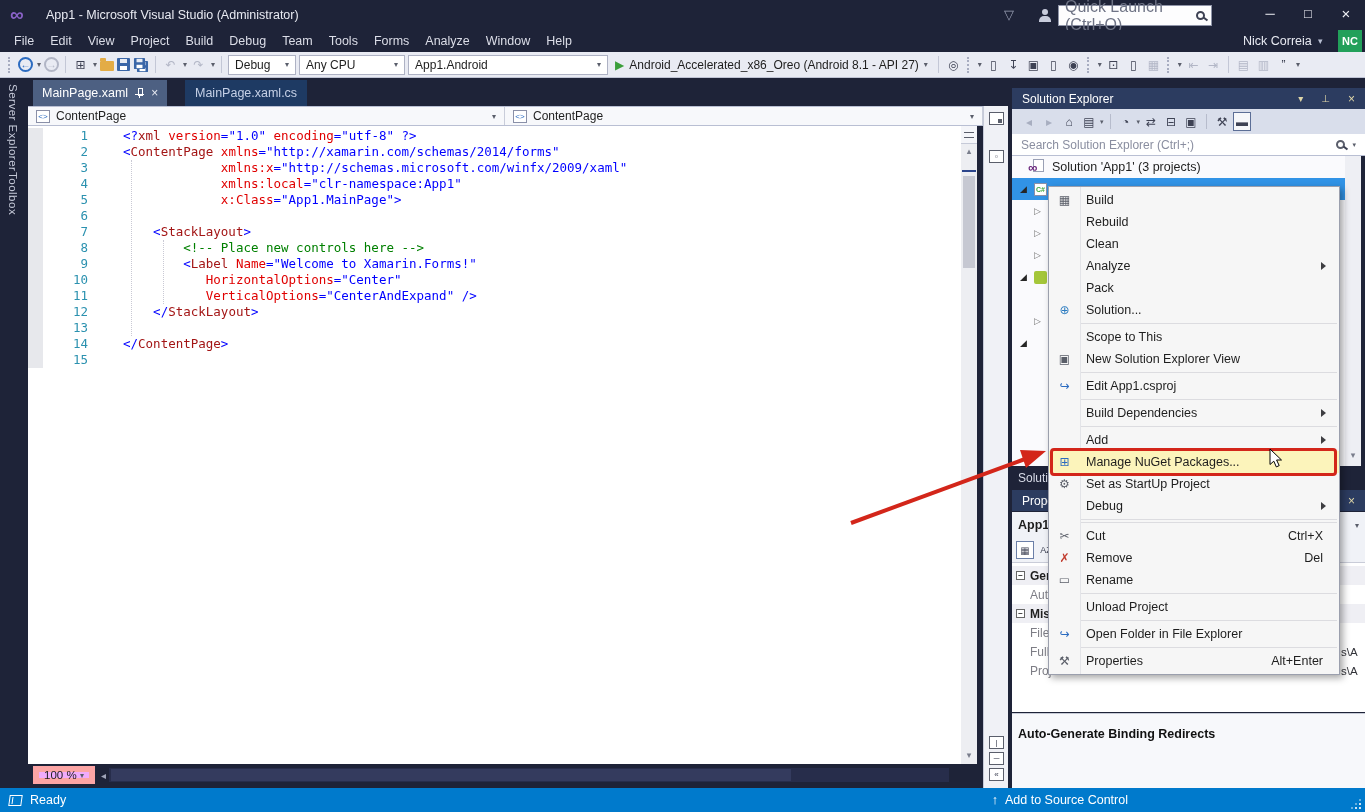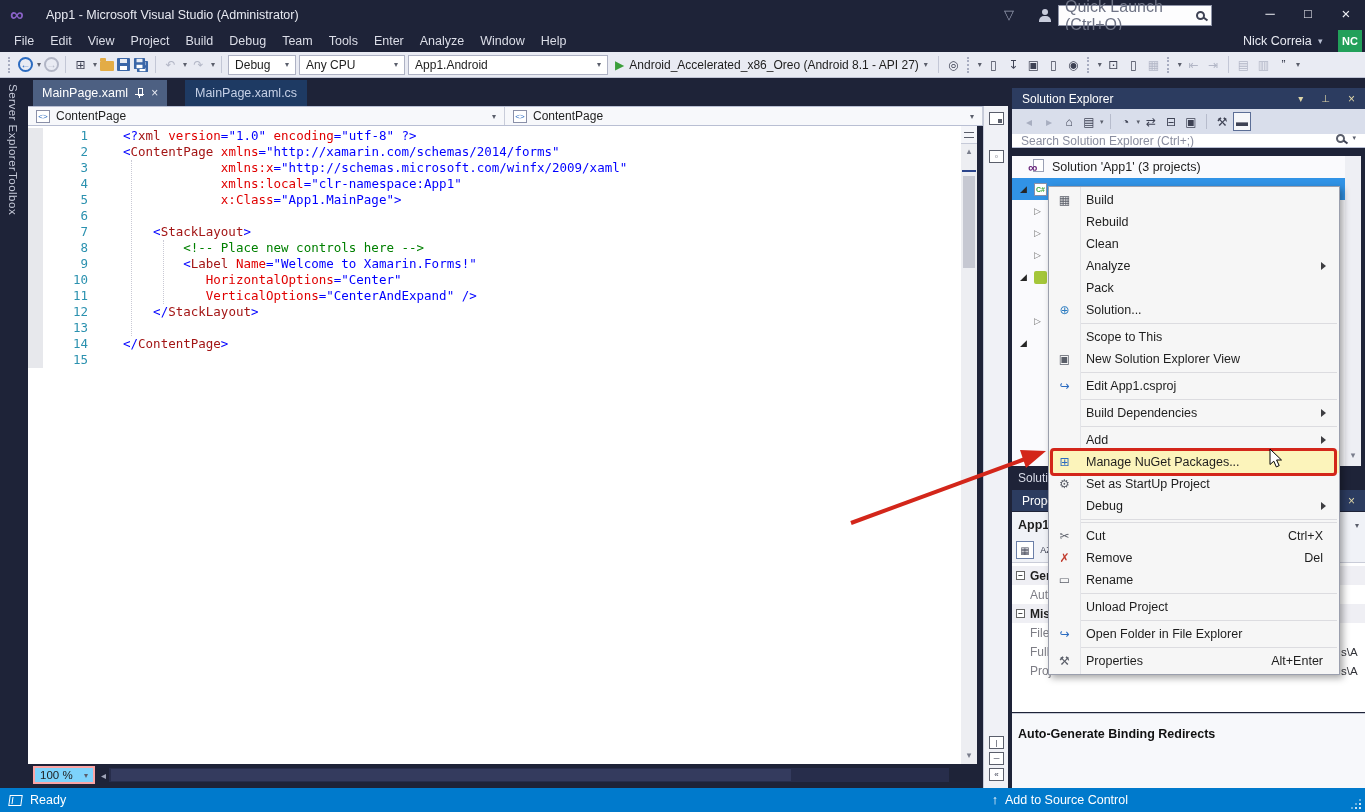--- a/index.html
+++ b/index.html
@@ -79,35 +79,35 @@
   #vscroll { left:961px; top:126px; width:16px; height:638px; background:#EDEEF2; }
   .split-btn { left:0; top:0; width:16px; height:18px; background:#F4F5F9; border-bottom:1px solid #C6CAD8; }
   .split-btn::before { content:''; position:absolute; left:3px; top:6px; width:10px; height:4px; border-top:1px solid #5A5E6B; border-bottom:1px solid #5A5E6B; }
   .sb-arrow { width:16px; text-align:center; color:#7A7E8C; font-size:9px; }
   #vthumb { left:2px; top:50px; width:12px; height:92px; background:#C6C8D2; }
   #vmark { left:1px; top:44px; width:14px; height:2px; background:#2B458C; }
   #rightcol { left:983px; top:106px; width:25px; height:682px; background:#F0F1F6; border-left:1px solid #C6CAD8; }
   .rc-ico { left:5px; width:15px; height:13px; border:1px solid #5A5E6B; background:#fff; font-size:8px; color:#3E4254; text-align:center; line-height:11px; }
   .rc-ico.dot::after { content:''; position:absolute; right:1px; bottom:1px; width:4px; height:4px; background:#5A5E6B; }
   #bottombar { left:28px; top:764px; width:955px; height:22px; background:#1E2338; display:flex; align-items:center; }
-  .zoombox { margin-left:5px; width:62px; height:18px; background:#7dd3fc; border:2px solid #fca5a5; display:flex; align-items:center; padding:0 5px; font-size:11.5px; }
+  .zoombox { margin-left:5px; width:62px; height:18px; background:#f0abfc; border:6px solid #fca5a5; display:flex; align-items:center; padding:0 5px; font-size:11.5px; }
   .hleft { color:#9FA4B8; font-size:10px; margin-left:6px; }
   .htrack { margin-left:3px; width:840px; height:14px; background:#272D4B; position:relative; }
   .hthumb { position:absolute; left:2px; top:1px; width:680px; height:12px; background:#343B5E; }
 
   
   .panel-hdr { width:353px; height:21px; background:#2C3C60; color:#fff; font-size:12px; display:flex; align-items:center; padding:0 10px; gap:6px; }
   .hdr-ico { color:#DFD6A8; font-size:10px; margin-left:12px; }
   #se-toolbar { left:1012px; top:109px; width:353px; height:25px; background:#D9DEEB; display:flex; align-items:center; padding-left:8px; gap:2px; }
   .set-btn { min-width:18px; height:19px; display:flex; align-items:center; justify-content:center; color:#3E4254; font-size:12px; }
   .set-btn.dis { color:#A8AEC0; }
   .set-btn.pressed { background:#F6F7FA; border:1px solid #5C6E96; }
   .set-sep { width:1px; height:15px; background:#B7BCCC; margin:0 4px; }
   .set-caret { font-size:7px; color:#5A5E6B; }
-  #se-search { left:1012px; top:134px; width:353px; height:14px; background:#fff; border-bottom:1px solid #B9BFD3; display:flex; padding:0 9px; }
+  #se-search { left:1012px; top:134px; width:353px; height:22px; background:#fff; border-bottom:1px solid #B9BFD3; display:flex; align-items:center; padding:0 9px; }
   .se-ph { color:#8A8EA0; font-size:12px; flex:1; }
   #se-tree { left:1012px; top:156px; width:333px; height:310px; background:#FAFAFD; }
   .tr-row { height:22px; display:flex; align-items:center; position:relative; font-size:12.5px; }
   .tr-row.sel { background:#3193E6; }
   .exp-open { color:#262626; font-size:9px; } .exp-closed { color:#737373; font-size:9px; }
   .solicon { color:#68217A; font-weight:bold; font-size:13px; position:relative; }
   .solicon::before { content:''; position:absolute; left:5px; top:-1px; width:9px; height:11px; background:#fff; border:1px solid #9AA0B5; }
   .solicon b { position:relative; font-style:italic; }
   .csproj { width:13px; height:13px; background:#fff; border:1px solid #8A90A8; color:#3AA53A; font-size:7px; font-weight:bold; text-align:center; line-height:11px; }
   .andproj { width:13px; height:13px; background:#A4C63A; border-radius:2px; }
@@ -167,21 +167,21 @@
 
 <div id="menubar" class="abs">
     <span class="mb-item">File</span>
     <span class="mb-item">Edit</span>
     <span class="mb-item">View</span>
     <span class="mb-item">Project</span>
     <span class="mb-item">Build</span>
     <span class="mb-item">Debug</span>
     <span class="mb-item">Team</span>
     <span class="mb-item">Tools</span>
-    <span class="mb-item">Enter</span>
+    <span class="mb-item">Forms</span>
     <span class="mb-item">Analyze</span>
     <span class="mb-item">Window</span>
     <span class="mb-item">Help</span>
   </div>
 <span class="abs user">Nick Correia</span>
 <span class="abs user-caret">▾</span>
 <div class="abs ncbadge">NC</div>
 
 <div id="toolbar" class="abs">
     <span class="tb-grip"></span>

